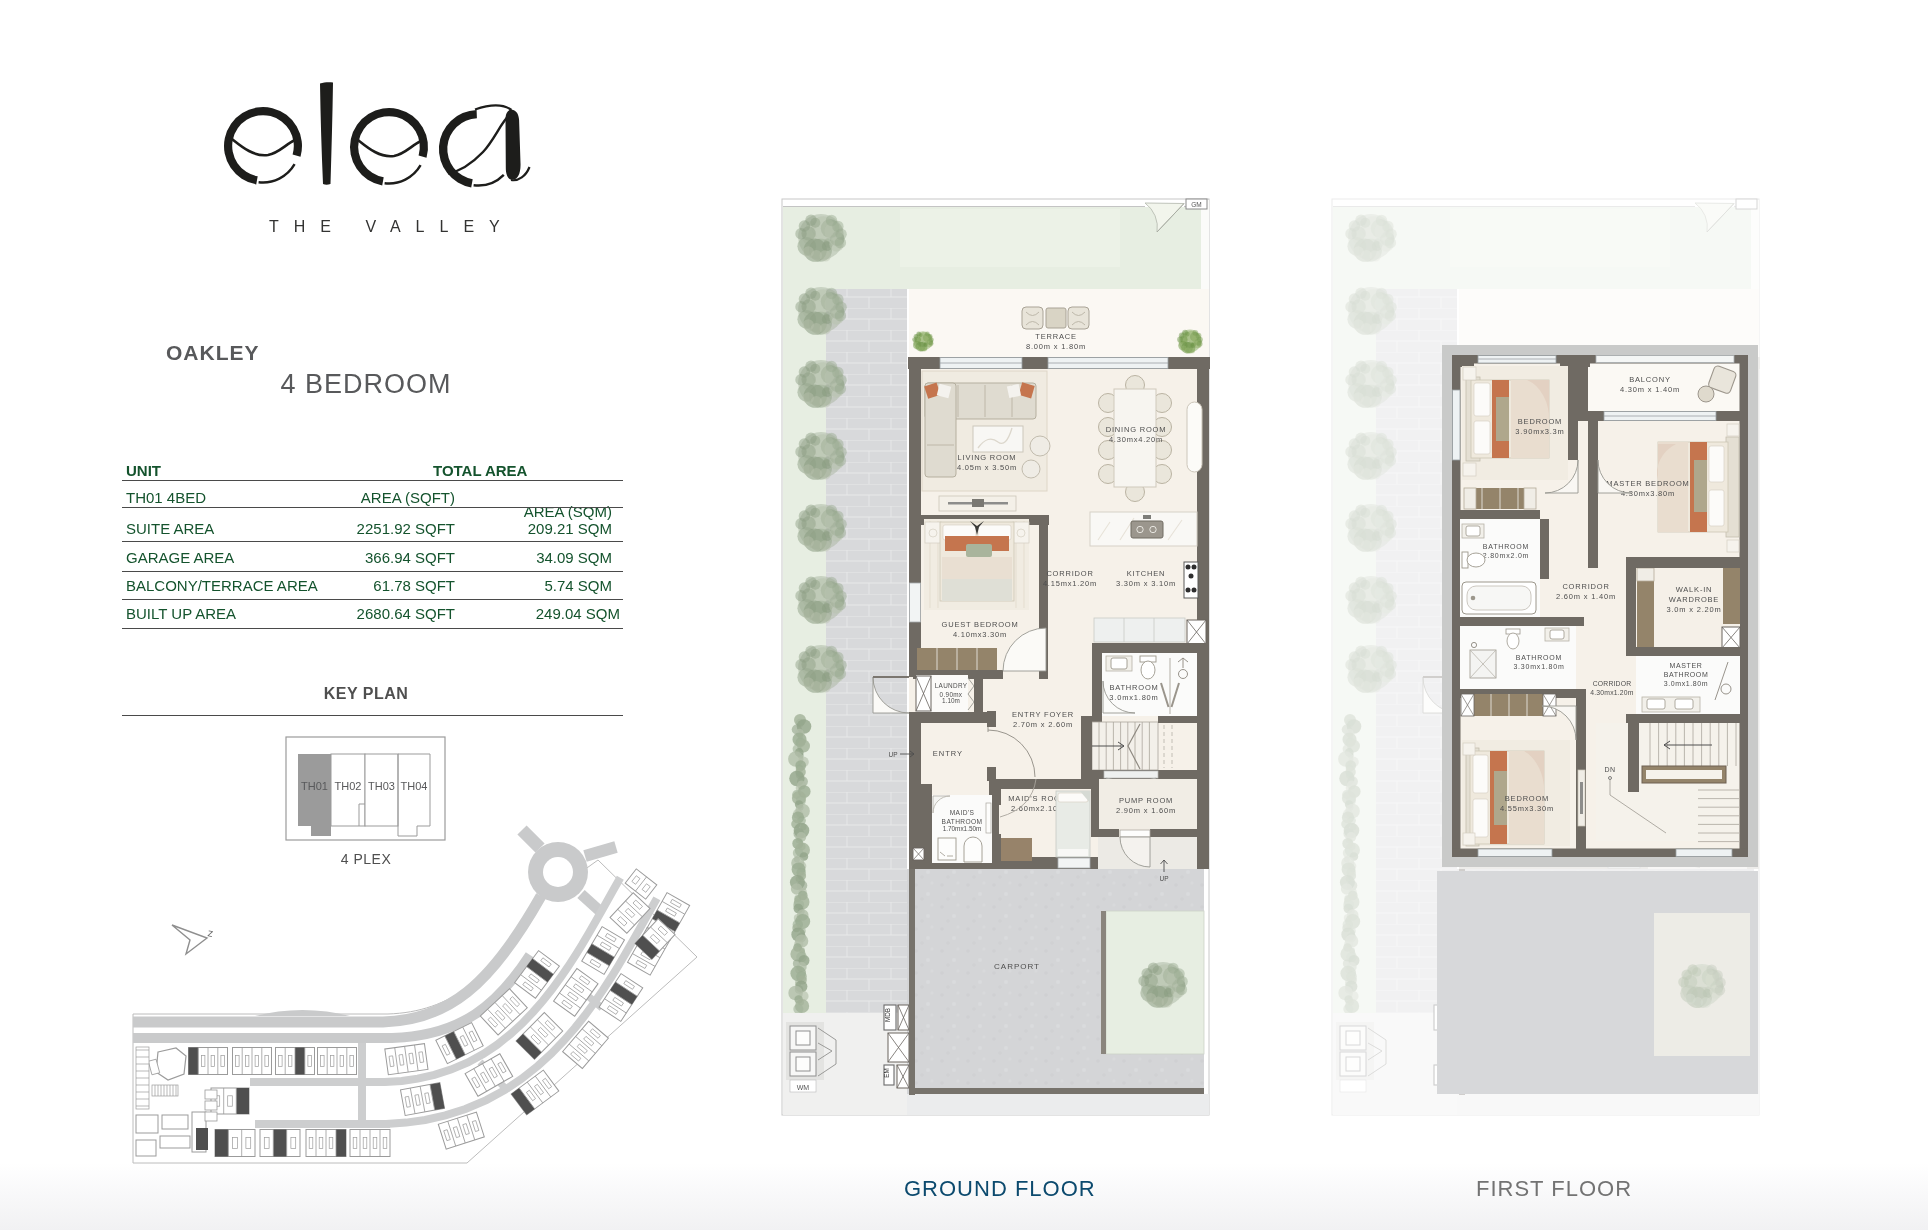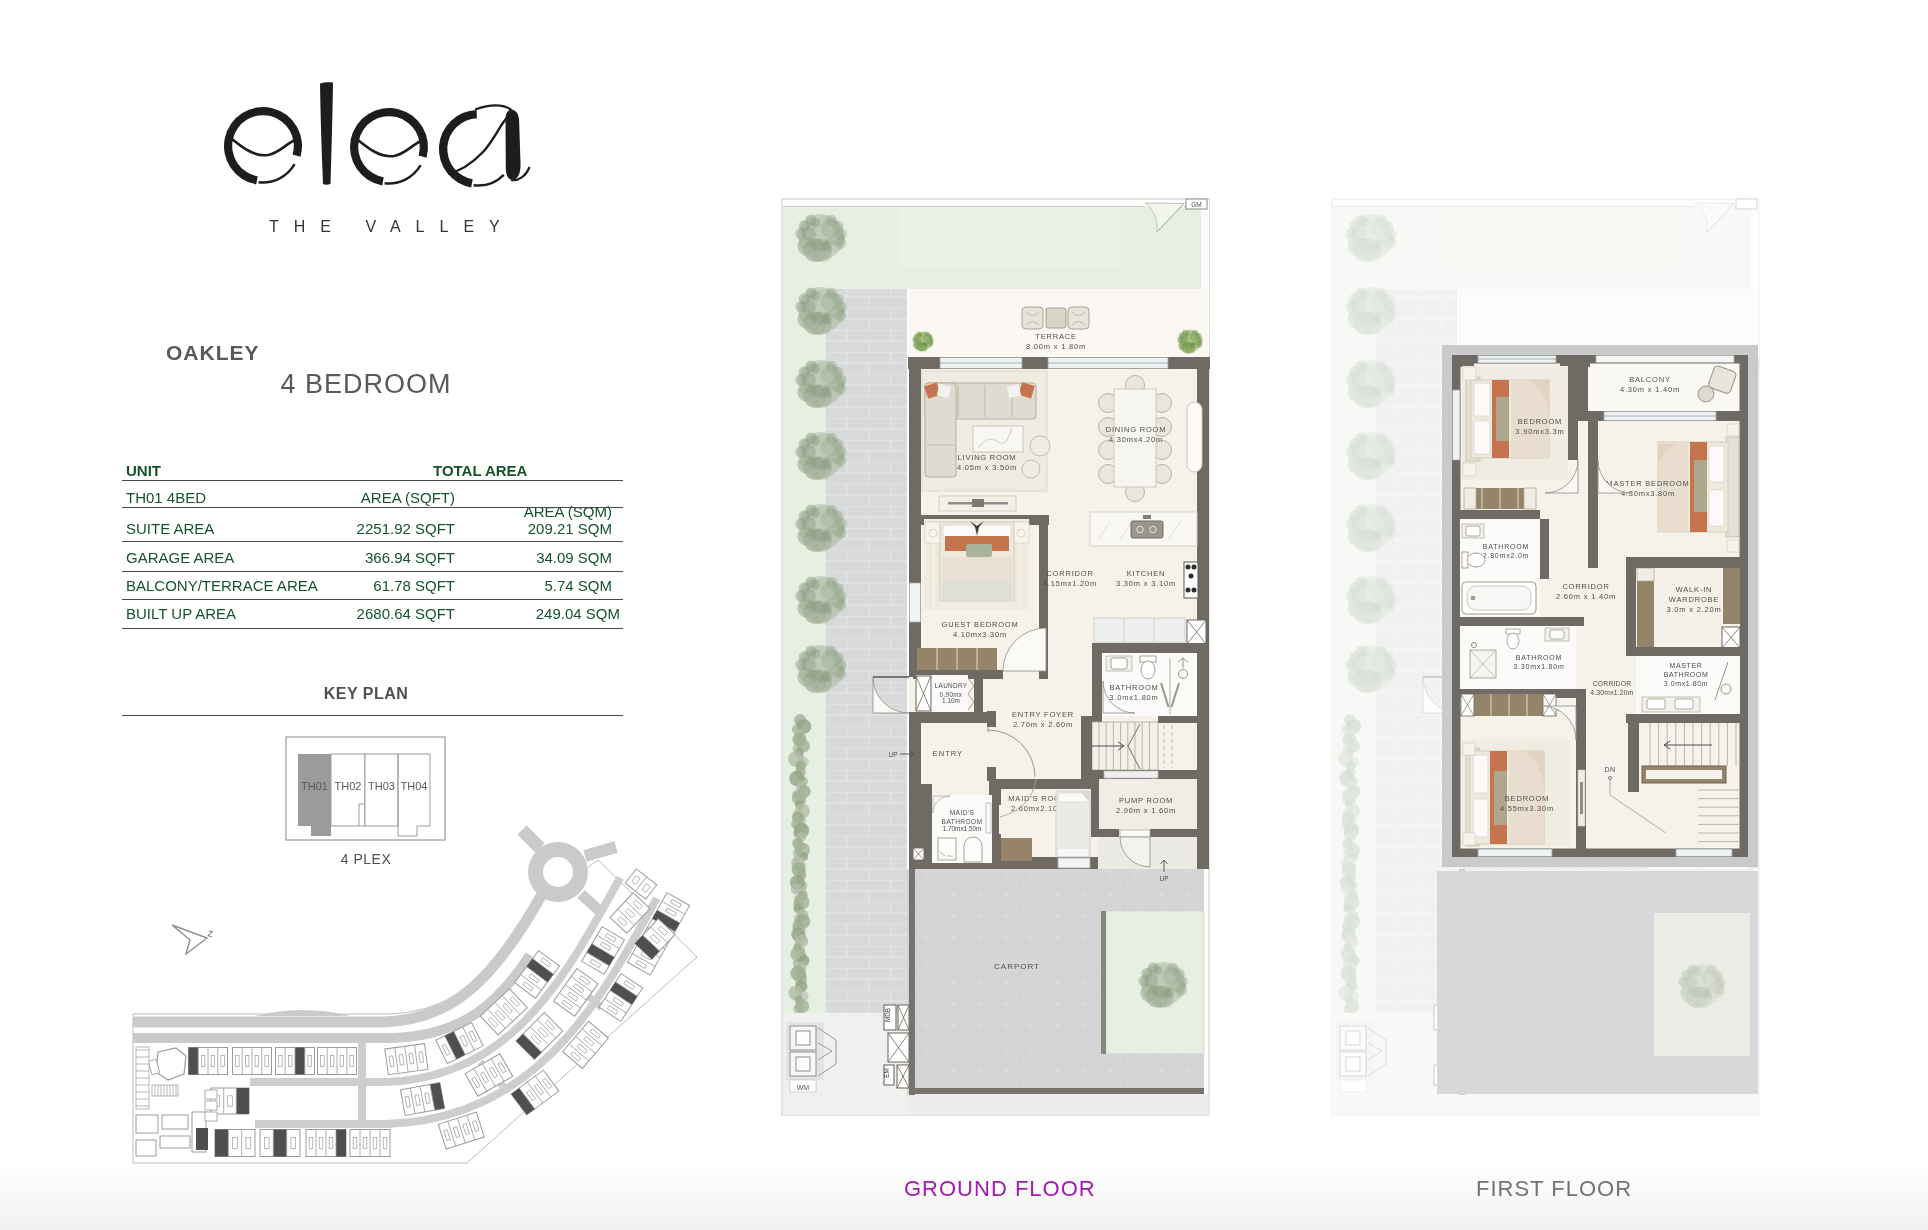--- a/index.html
+++ b/index.html
@@ -2026,14 +2026,14 @@
 <line x1="1527" y1="694" x2="1527" y2="716" stroke="#fff" stroke-width="0.7"></line>
 
 <rect x="1576" y="689" width="10" height="160" fill="#6f6a63"></rect>
 
 <path d="M1576,740 a34,34 0 0 0 -34,-34 l34,0 z" fill="#f9f7f3" stroke="#979791" stroke-width="0.9"></path>
 
 <rect x="1578" y="770" width="7" height="56" fill="#f0ede6" stroke="#ccc6b8" stroke-width="0.7"></rect>
 <rect x="1580" y="782" width="3" height="32" fill="#8d8d8b"></rect>
   </svg>
 
-<div class="abs" style="left:904px;top:1176px;color:#a21caf;font-size:22px;letter-spacing:1px;">GROUND FLOOR</div>
+<div class="abs" style="left:904px;top:1176px;color:#0c4a6e;font-size:22px;letter-spacing:1px;">GROUND FLOOR</div>
 
 <div class="abs" style="left:1476px;top:1176px;color:#737373;font-size:22px;letter-spacing:1px;">FIRST FLOOR</div>
 </body></html>

